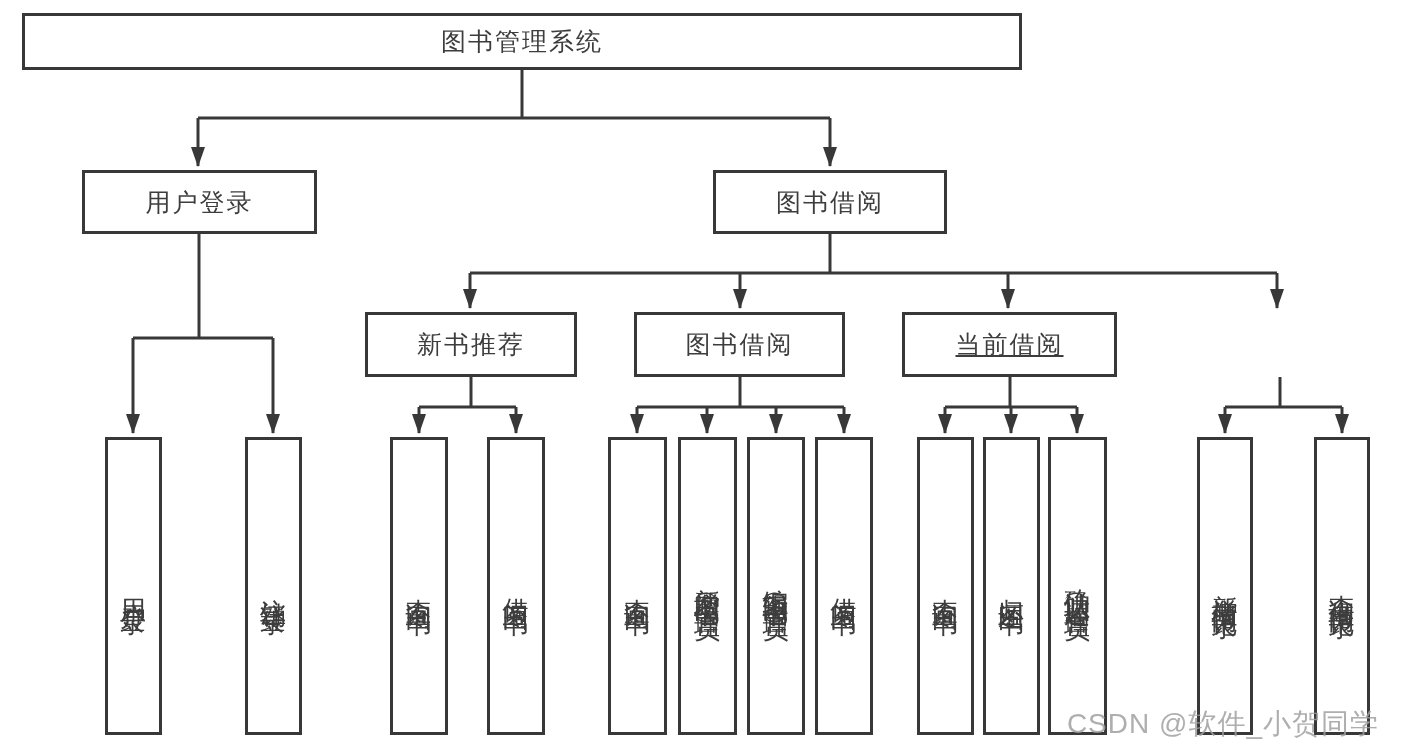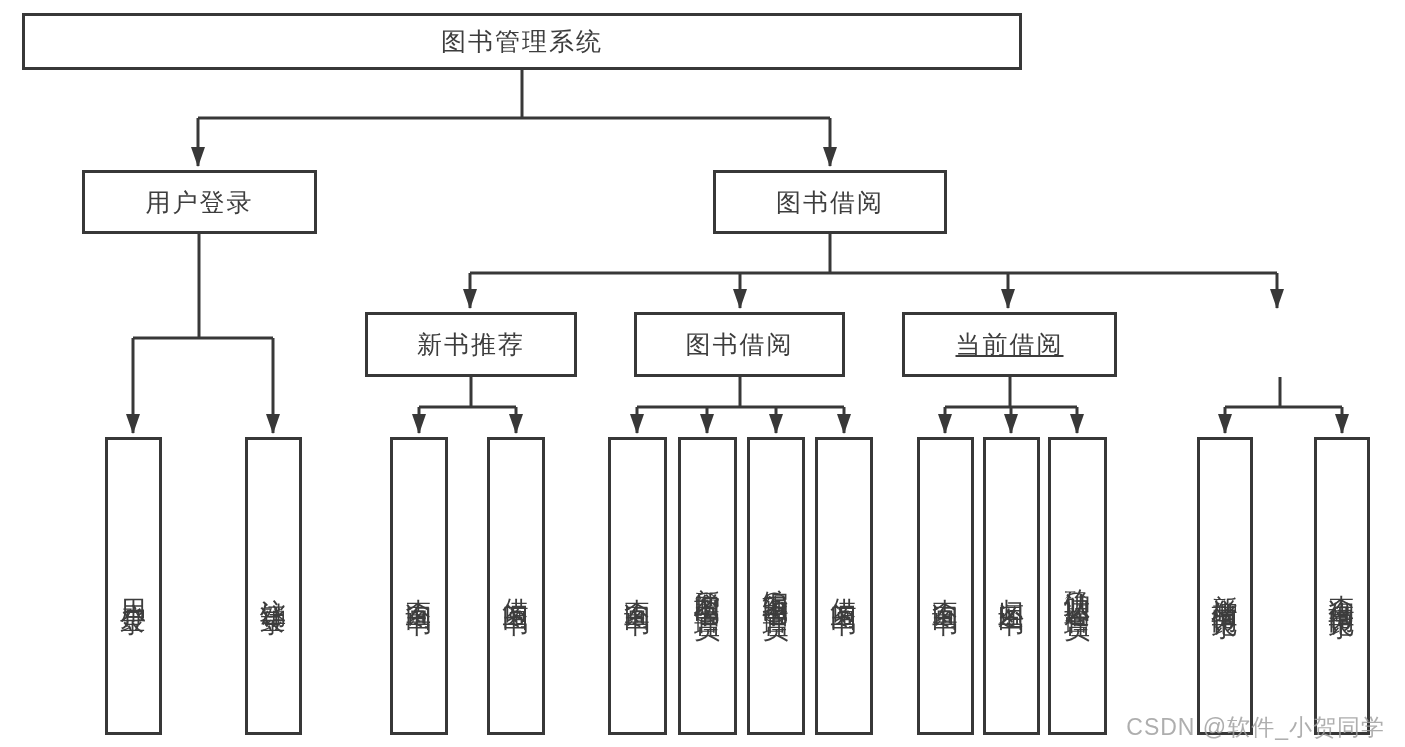--- a/index.html
+++ b/index.html
@@ -7,22 +7,22 @@
        font-family:"Liberation Sans","DejaVu Sans",sans-serif;}
   #stage{position:absolute;left:0;top:0;width:1405px;height:747px;}
   svg.connectors{position:absolute;left:0;top:0;z-index:0;}
   .node{position:absolute;box-sizing:border-box;border:3px solid #383838;background:#ffffff;
         display:flex;align-items:center;justify-content:center;z-index:1;
         color:#3d3d3d;font-size:25px;letter-spacing:2px;white-space:nowrap;}
   .leaf{position:absolute;box-sizing:border-box;border:3px solid #383838;background:#ffffff;
         top:437px;height:298px;display:flex;align-items:center;justify-content:center;z-index:1;}
   .leaf .vtext{writing-mode:vertical-rl;text-orientation:mixed;line-height:1;
         color:#3d3d3d;font-size:26px;letter-spacing:4px;white-space:nowrap;}
-  .watermark{position:absolute;right:20px;bottom:4px;z-index:2;
-        font-size:23px;color:rgba(160,160,160,0.85);letter-spacing:1px;}
+  .watermark{position:absolute;right:26px;bottom:4px;z-index:2;
+        font-size:28px;color:rgba(160,160,160,0.85);letter-spacing:1px;}
 </style>
 </head>
 <body>
 
 <div id="stage">
 
   <svg class="connectors" width="1405" height="747" viewBox="0 0 1405 747">
     <defs>
       <marker id="arw" markerUnits="userSpaceOnUse" markerWidth="20" markerHeight="14" viewBox="0 0 20 14" refX="19" refY="7" orient="auto">
         <path d="M0,0 L20,7 L0,14 Z" fill="#383838"></path>

